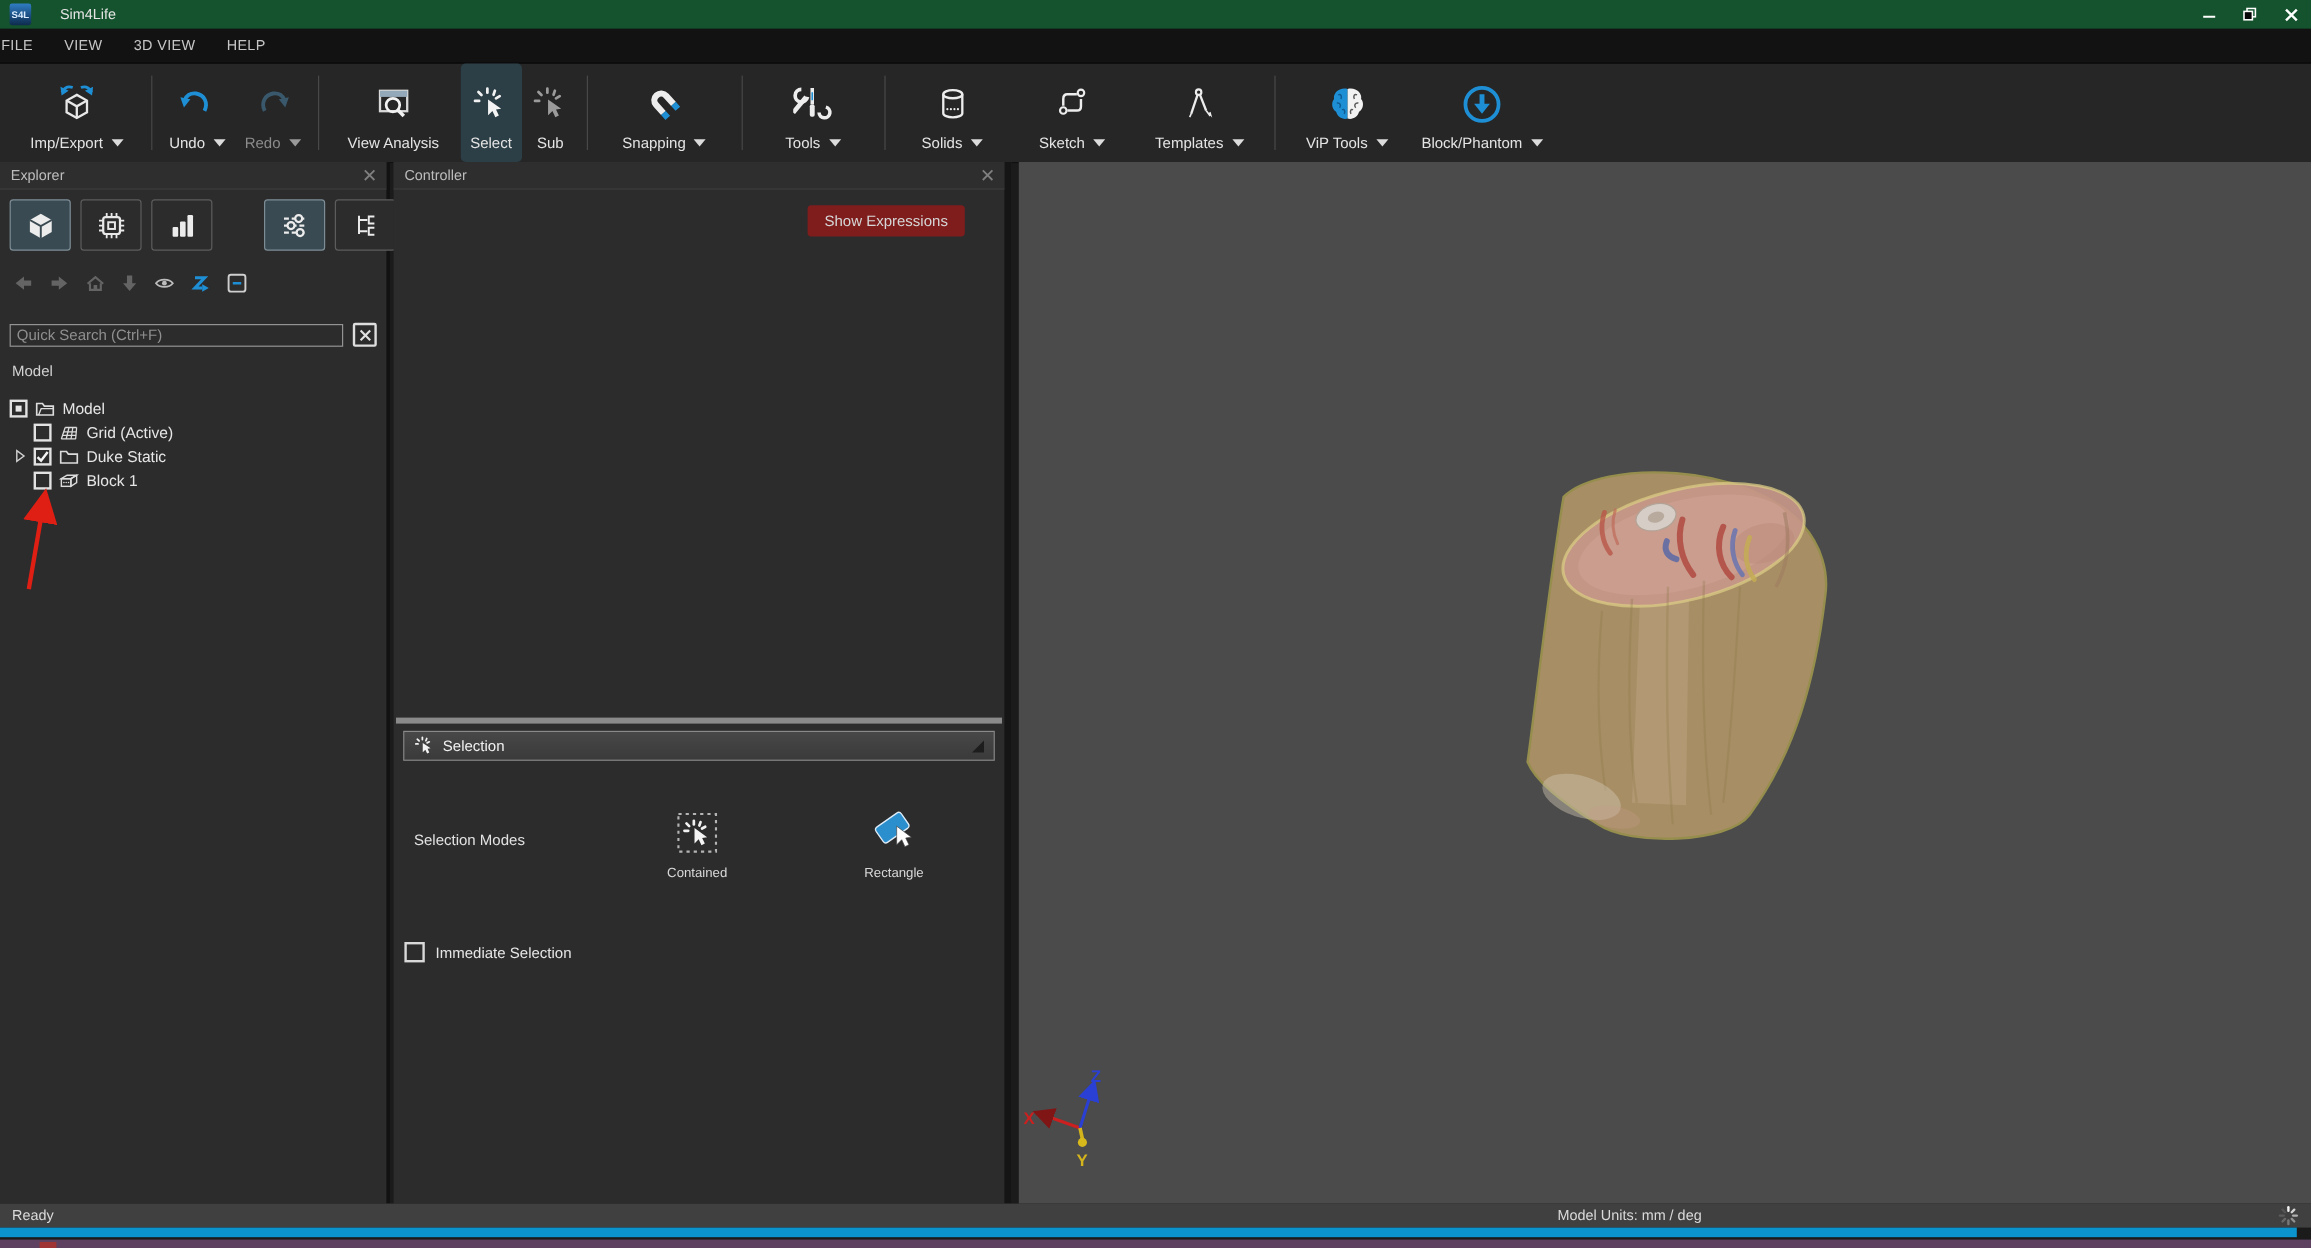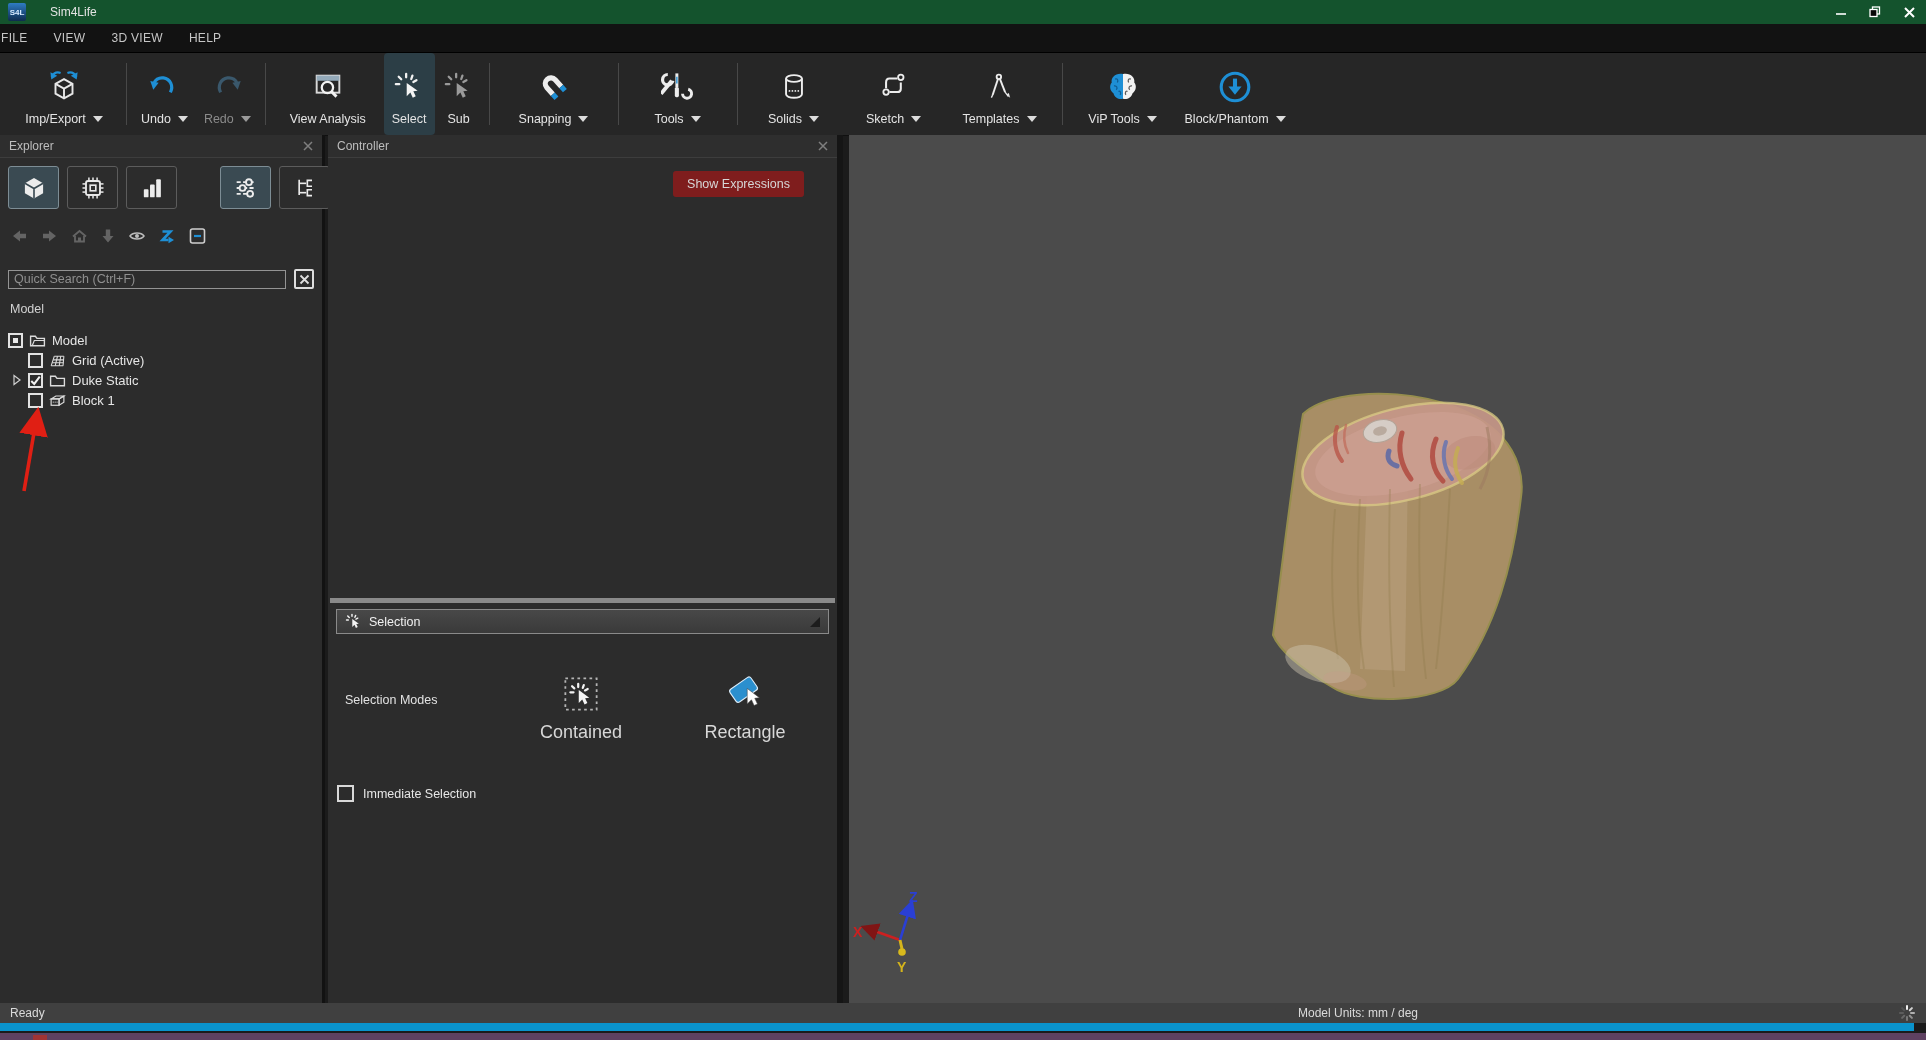--- a/index.html
+++ b/index.html
@@ -80,21 +80,21 @@
   .show-expr { position:absolute; top:36px; right:33px; width:131px; height:26px;
     background:#7f1d1d; border:none; border-radius:3px; color:#d6d6d6; font-size:12.5px;
     font-family:"Liberation Sans",sans-serif; }
   .splitter { position:absolute; top:463px; left:2px; right:2px; height:5px; background:#8a8a8a; }
   .sel-header { position:absolute; top:474px; left:8px; right:8px; height:25px;
     background:linear-gradient(180deg,#484848,#3a3a3a); border:1px solid #8a8a8a;
     display:flex; align-items:center; padding:0 8px; font-size:12.5px; color:#f0f0f0; gap:7px; }
   .sel-corner { margin-left:auto; width:0; height:0; border-left:10px solid transparent; border-bottom:10px solid #1d1d1d; }
   .modes-label { position:absolute; top:558px; left:17px; font-size:12.5px; color:#e2e2e2; }
   .mode { position:absolute; width:110px; display:flex; flex-direction:column; align-items:center; gap:9px; }
-  .mode-label { font-size:18px; color:#d8d8d8; }
+  .mode-label { font-size:11px; color:#d8d8d8; }
   .imm-row { position:absolute; top:650px; left:9px; display:flex; align-items:center; gap:9px; }
   .imm-cb { width:17px; height:17px; border:2px solid #d9d9d9; background:transparent; }
   .imm-label { font-size:12.5px; color:#e6e6e6; }
 
   
   .statusbar { position:absolute; bottom:17px; left:0; right:0; height:20px; background:#404040;
     font-size:12px; color:#dadada; }
   .status-ready { position:absolute; left:10px; top:3px; }
   .status-units { position:absolute; left:1298px; top:3px; }
   .status-spinner { position:absolute; right:10px; top:1px; }

